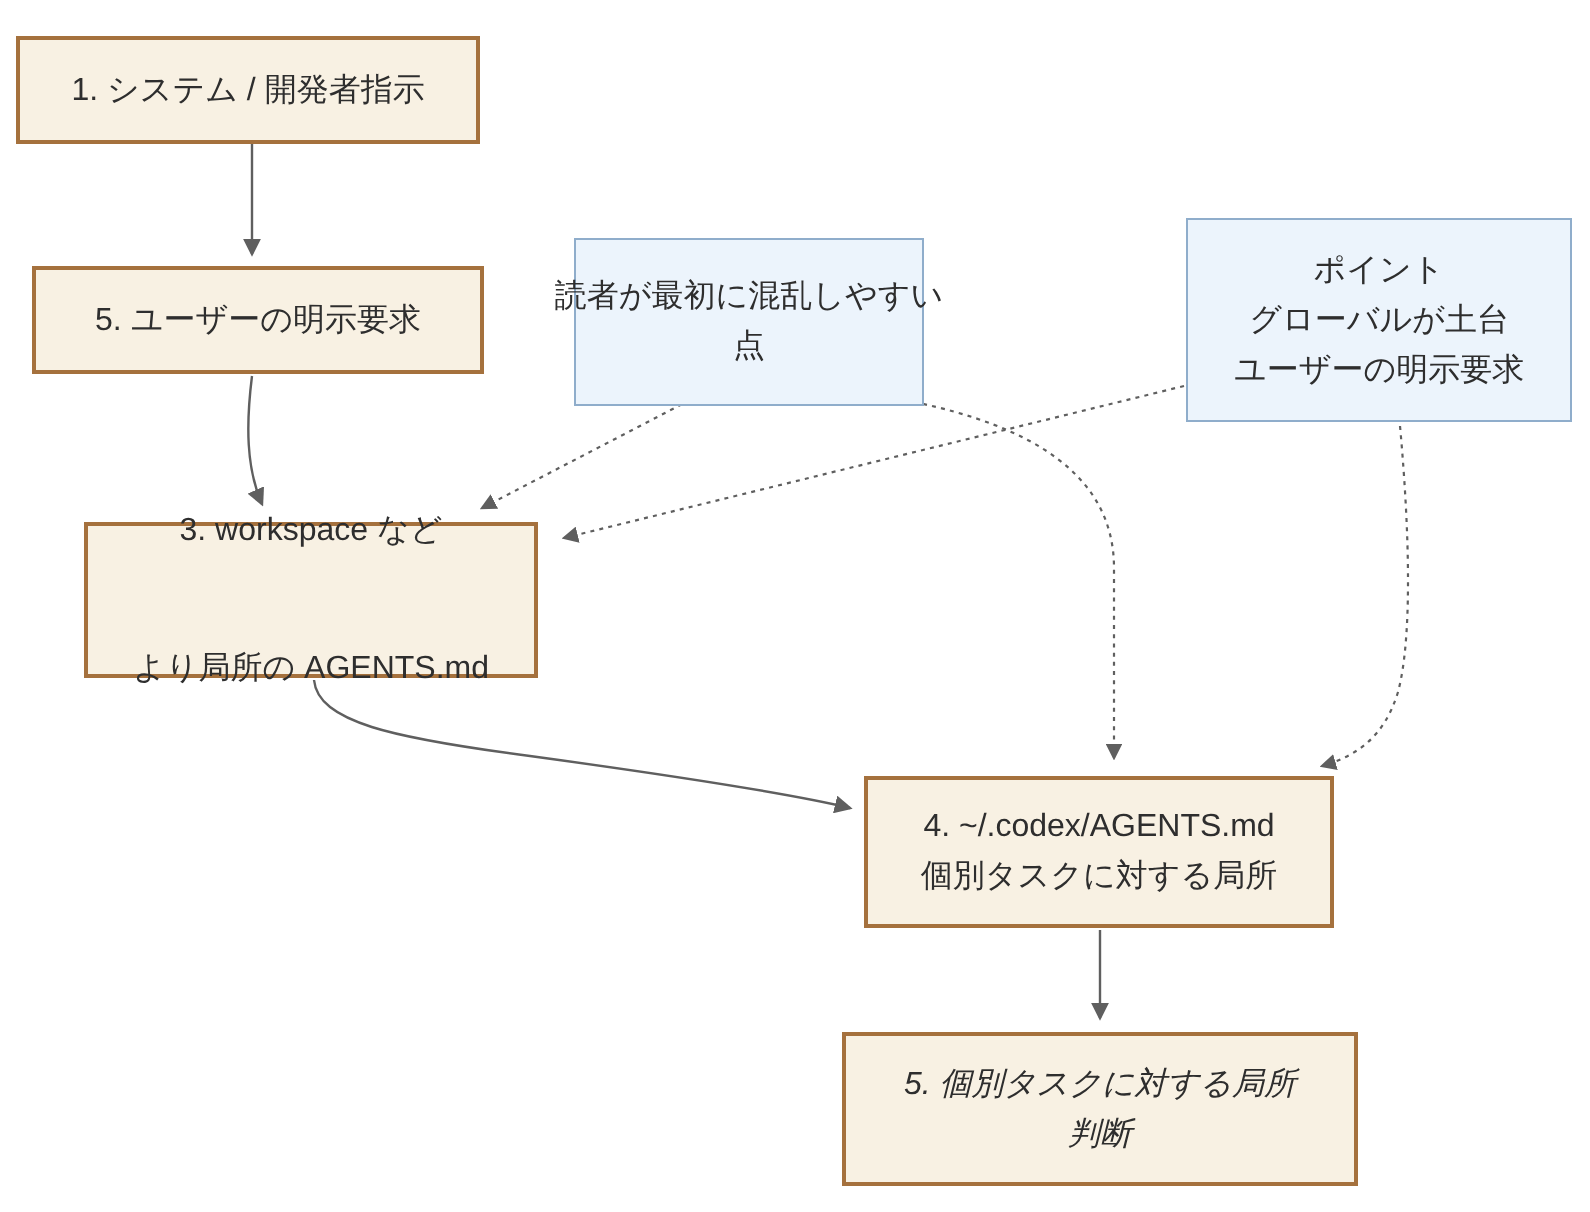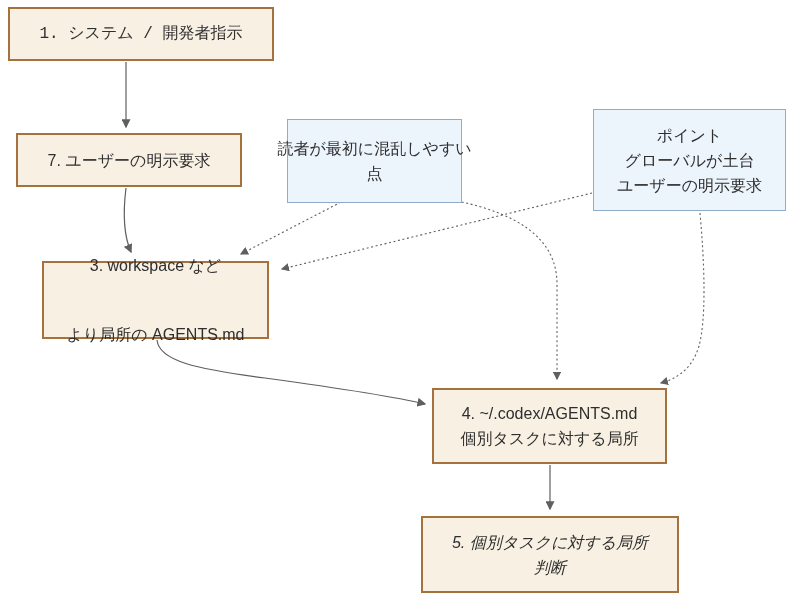--- a/index.html
+++ b/index.html
@@ -37,26 +37,26 @@
     <path class="edge" d="M126,188 C123,212 123,234 131,252" marker-end="url(#arrow)"></path>
     <path class="edge" d="M157,340 C159,361 196,369 265,378 C338,388 396,397 425,404" marker-end="url(#arrow)"></path>
     <path class="edge" d="M550,465 L550,509" marker-end="url(#arrow)"></path>
 
     <path class="edge dotted" d="M345,200 L241,254" marker-end="url(#arrow)"></path>
     <path class="edge dotted" d="M457,201 C515,213 557,237 557,284 L557,379" marker-end="url(#arrow)"></path>
     <path class="edge dotted" d="M592,193 L282,269" marker-end="url(#arrow)"></path>
     <path class="edge dotted" d="M700,213 C705,268 706,320 699,346 C692,369 678,378 661,383" marker-end="url(#arrow)"></path>
   </svg>
 
-  <div class="node step" style="left:8px;top:7px;width:266px;height:54px;font-family:Liberation Mono, monospace;">
+  <div class="node step" style="left:8px;top:18px;width:232px;height:54px;">
     <span class="ln">1. システム / 開発者指示</span>
   </div>
 
   <div class="node step" style="left:16px;top:133px;width:226px;height:54px;">
-    <span class="ln">7. ユーザーの明示要求</span>
+    <span class="ln">5. ユーザーの明示要求</span>
   </div>
 
   <div class="node step" style="left:42px;top:261px;width:227px;height:78px;gap:44px;">
     <span class="ln">3. workspace など</span>
     <span class="ln">より局所の AGENTS.md</span>
   </div>
 
   <div class="node step" style="left:432px;top:388px;width:235px;height:76px;">
     <span class="ln">4. ~/.codex/AGENTS.md</span>
     <span class="ln">個別タスクに対する局所</span>

